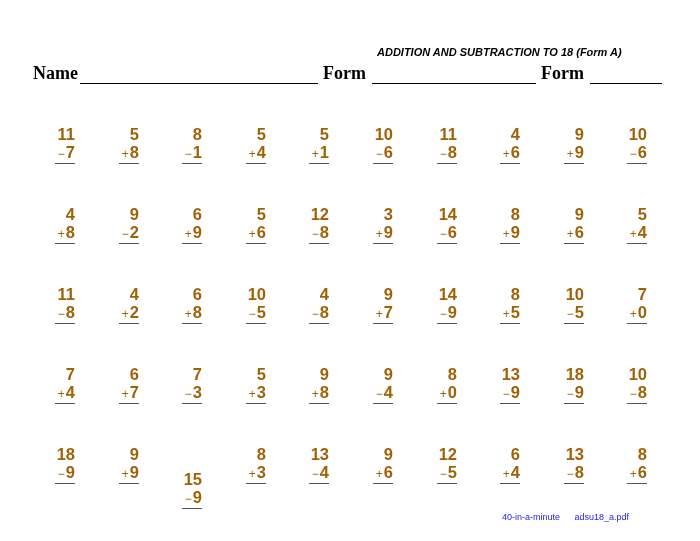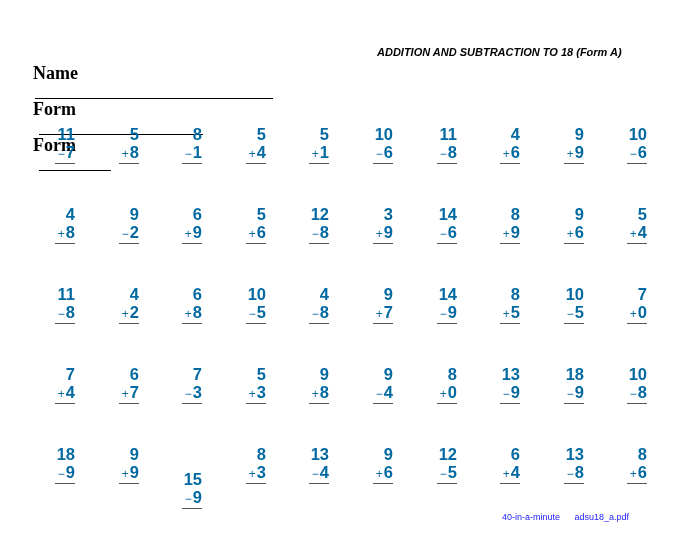--- a/index.html
+++ b/index.html
@@ -5,27 +5,27 @@
   html, body { margin: 0; padding: 0; background: #ffffff; }
   body { width: 700px; height: 541px; position: relative; overflow: hidden; }
   .title {
     position: absolute; left: 377px; top: 38px;
     font-family: "Liberation Sans", sans-serif; font-weight: bold; font-style: italic;
     font-size: 11px; color: #000; white-space: nowrap; margin-top: 8px;
   }
   .header-line {
     position: absolute; left: 33px; top: 63px; width: 640px;
     font-family: "Liberation Serif", serif; font-weight: bold; font-size: 18px; color: #000;
-    white-space: nowrap; display: flex; align-items: flex-start; flex-direction: column;
+    white-space: nowrap; display: flex; align-items: flex-end;
   }
   .blank { display: inline-block; border-bottom: 1.2px solid #000; height: 14px; margin-left: 2px; margin-right: 5px; }
   .grid { position: absolute; left: 0; top: 0; }
   .problem {
     position: absolute; width: 30px; text-align: right;
-    font-family: "Liberation Sans", sans-serif; font-weight: bold; font-size: 16.5px; color: #0369a1;
+    font-family: "Liberation Sans", sans-serif; font-weight: bold; font-size: 16.5px; color: #a16207;
     line-height: 18px;
   }
   .problem .bottom { border-bottom: 1.5px solid #555; display: inline-block; padding-left: 3px; line-height: 17px; }
   .op { font-weight: normal; font-size: 12px; margin-right: 1px; }
   .footer {
     position: absolute; left: 502px; top: 512px;
     font-family: "Liberation Sans", sans-serif; font-size: 9px; color: #1a1aff; white-space: nowrap;
   }
   .footer span + span { margin-left: 12px; }
 </style>

